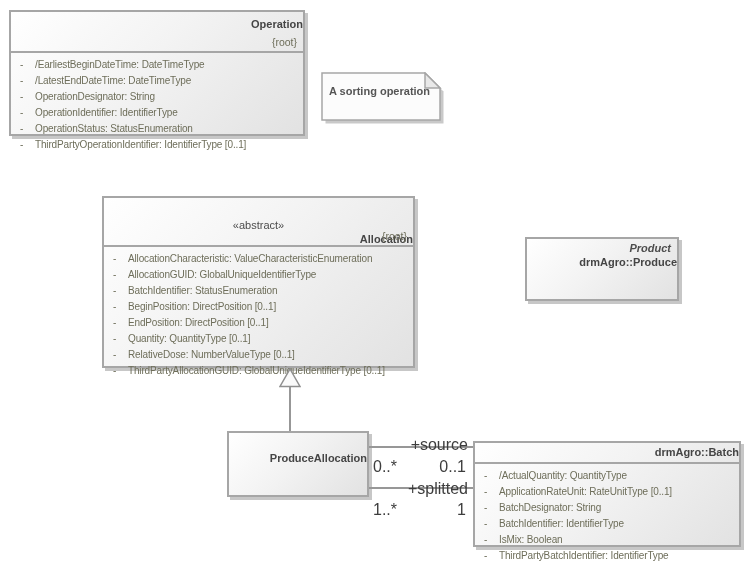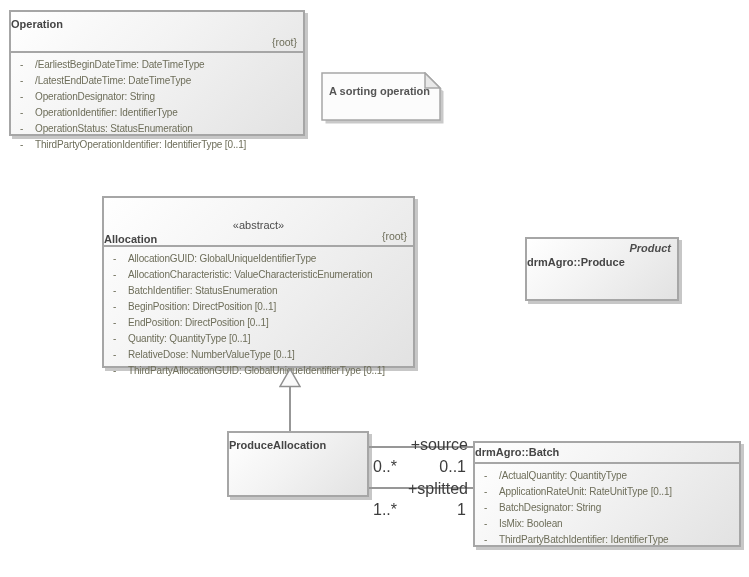--- a/index.html
+++ b/index.html
@@ -9,21 +9,21 @@
   }
 
   
   .uml-class {
     position:absolute; box-sizing:border-box;
     border:2px solid #a6a6a6;
     background:linear-gradient(135deg,#ffffff 0%,#f3f3f3 45%,#e2e2e2 100%);
     box-shadow:3px 3px 0 0 #c7c7c7;
   }
   .cls-header { position:relative; box-sizing:border-box; width:100%; }
-  .title { font-size:11px; font-weight:bold; color:#454545; text-align:left; }
+  .title { font-size:11px; font-weight:bold; color:#454545; text-align:right; }
   .stereo { font-size:11px; color:#4c4c4c; text-align:center; }
   .stereo-italic { font-style:italic; font-weight:bold; font-size:11px; color:#4c4c4c; }
   .tag { position:absolute; right:6px; bottom:3px; font-size:10.5px; color:#6e6e5a; }
   .cls-body { box-sizing:border-box; border-top:2px solid #a6a6a6; padding-top:3px; overflow:hidden; }
   .attr-row { line-height:14px; white-space:nowrap; }
   .vis { display:inline-block; width:15px; padding-left:9px; font-size:10px; color:#6e6e5a; }
   .attr-text { font-size:10px; letter-spacing:-0.15px; color:#6e6e5a; }
 
   
   #cls-operation { left:9px;  top:10px;  width:296px; height:126px; }
@@ -33,21 +33,21 @@
   #cls-allocation { left:102px; top:196px; width:313px; height:172px; }
   #cls-allocation .cls-header { height:47px; }
   #cls-allocation .stereo { padding-top:21px; line-height:13px; }
   #cls-allocation .title { line-height:14px; }
 
   #cls-produce { left:517px; top:237px; width:154px; height:64px;margin-left:8px; }
   #cls-produce .stereo-italic { position:absolute; top:3px; right:6px; }
   #cls-produce .title { margin-top:17px; }
 
   #cls-produce-allocation { left:227px; top:431px; width:142px; height:66px; }
-  #cls-produce-allocation .title { margin-top:6px; }
+  #cls-produce-allocation .title { margin-top:19px; }
 
   #cls-batch { left:473px; top:441px; width:268px; height:106px; }
   #cls-batch .cls-header { height:19px; }
   #cls-batch .title { padding-top:3px; }
 
   
   #note { position:absolute; left:321px; top:72px; width:125px; height:54px;font-weight:bold; }
   #note .note-text {
     position:absolute; left:8px; top:13px; font-size:11px; color:#555555;
     white-space:nowrap;
@@ -99,22 +99,22 @@
   </div>
 
   <div class="uml-class" id="cls-allocation">
     <div class="cls-header">
       <div class="stereo">«abstract»</div>
       <div class="title">Allocation</div>
       <div class="tag">{root}</div>
     </div>
     <div class="cls-body">
 
-    <div class="attr-row"><span class="vis">-</span><span class="attr-text">AllocationGUID: GlobalUniqueIdentifierType</span></div>
-        <div class="attr-row"><span class="vis">-</span><span class="attr-text">AllocationCharacteristic: ValueCharacteristicEnumeration</span></div>
+    <div class="attr-row"><span class="vis">-</span><span class="attr-text">AllocationCharacteristic: ValueCharacteristicEnumeration</span></div>
+        <div class="attr-row"><span class="vis">-</span><span class="attr-text">AllocationGUID: GlobalUniqueIdentifierType</span></div>
         <div class="attr-row"><span class="vis">-</span><span class="attr-text">BatchIdentifier: StatusEnumeration</span></div>
         <div class="attr-row"><span class="vis">-</span><span class="attr-text">BeginPosition: DirectPosition [0..1]</span></div>
         <div class="attr-row"><span class="vis">-</span><span class="attr-text">EndPosition: DirectPosition [0..1]</span></div>
         <div class="attr-row"><span class="vis">-</span><span class="attr-text">Quantity: QuantityType [0..1]</span></div>
         <div class="attr-row"><span class="vis">-</span><span class="attr-text">RelativeDose: NumberValueType [0..1]</span></div>
         <div class="attr-row"><span class="vis">-</span><span class="attr-text">ThirdPartyAllocationGUID: GlobalUniqueIdentifierType [0..1]</span></div>
       </div>
   </div>
 
   <div class="uml-class" id="cls-produce">
@@ -128,20 +128,21 @@
 
   <div class="uml-class" id="cls-batch">
     <div class="cls-header">
       <div class="title">drmAgro::Batch</div>
     </div>
     <div class="cls-body">
 
     <div class="attr-row"><span class="vis">-</span><span class="attr-text">/ActualQuantity: QuantityType</span></div>
         <div class="attr-row"><span class="vis">-</span><span class="attr-text">ApplicationRateUnit: RateUnitType [0..1]</span></div>
         <div class="attr-row"><span class="vis">-</span><span class="attr-text">BatchDesignator: String</span></div>
+        <div class="attr-row"><span class="vis">-</span><span class="attr-text">BatchIdentifier: IdentifierType</span></div>
         <div class="attr-row"><span class="vis">-</span><span class="attr-text">IsMix: Boolean</span></div>
         <div class="attr-row"><span class="vis">-</span><span class="attr-text">ThirdPartyBatchIdentifier: IdentifierType</span></div>
       </div>
   </div>
 
   <div class="edge" id="gen-line"></div>
   <svg id="gen-arrow" width="22" height="20">
     <path d="M11,1 L21,18.5 L1,18.5 Z" fill="#fafafa" stroke="#8f8f8f" stroke-width="1.5"></path>
   </svg>
 

